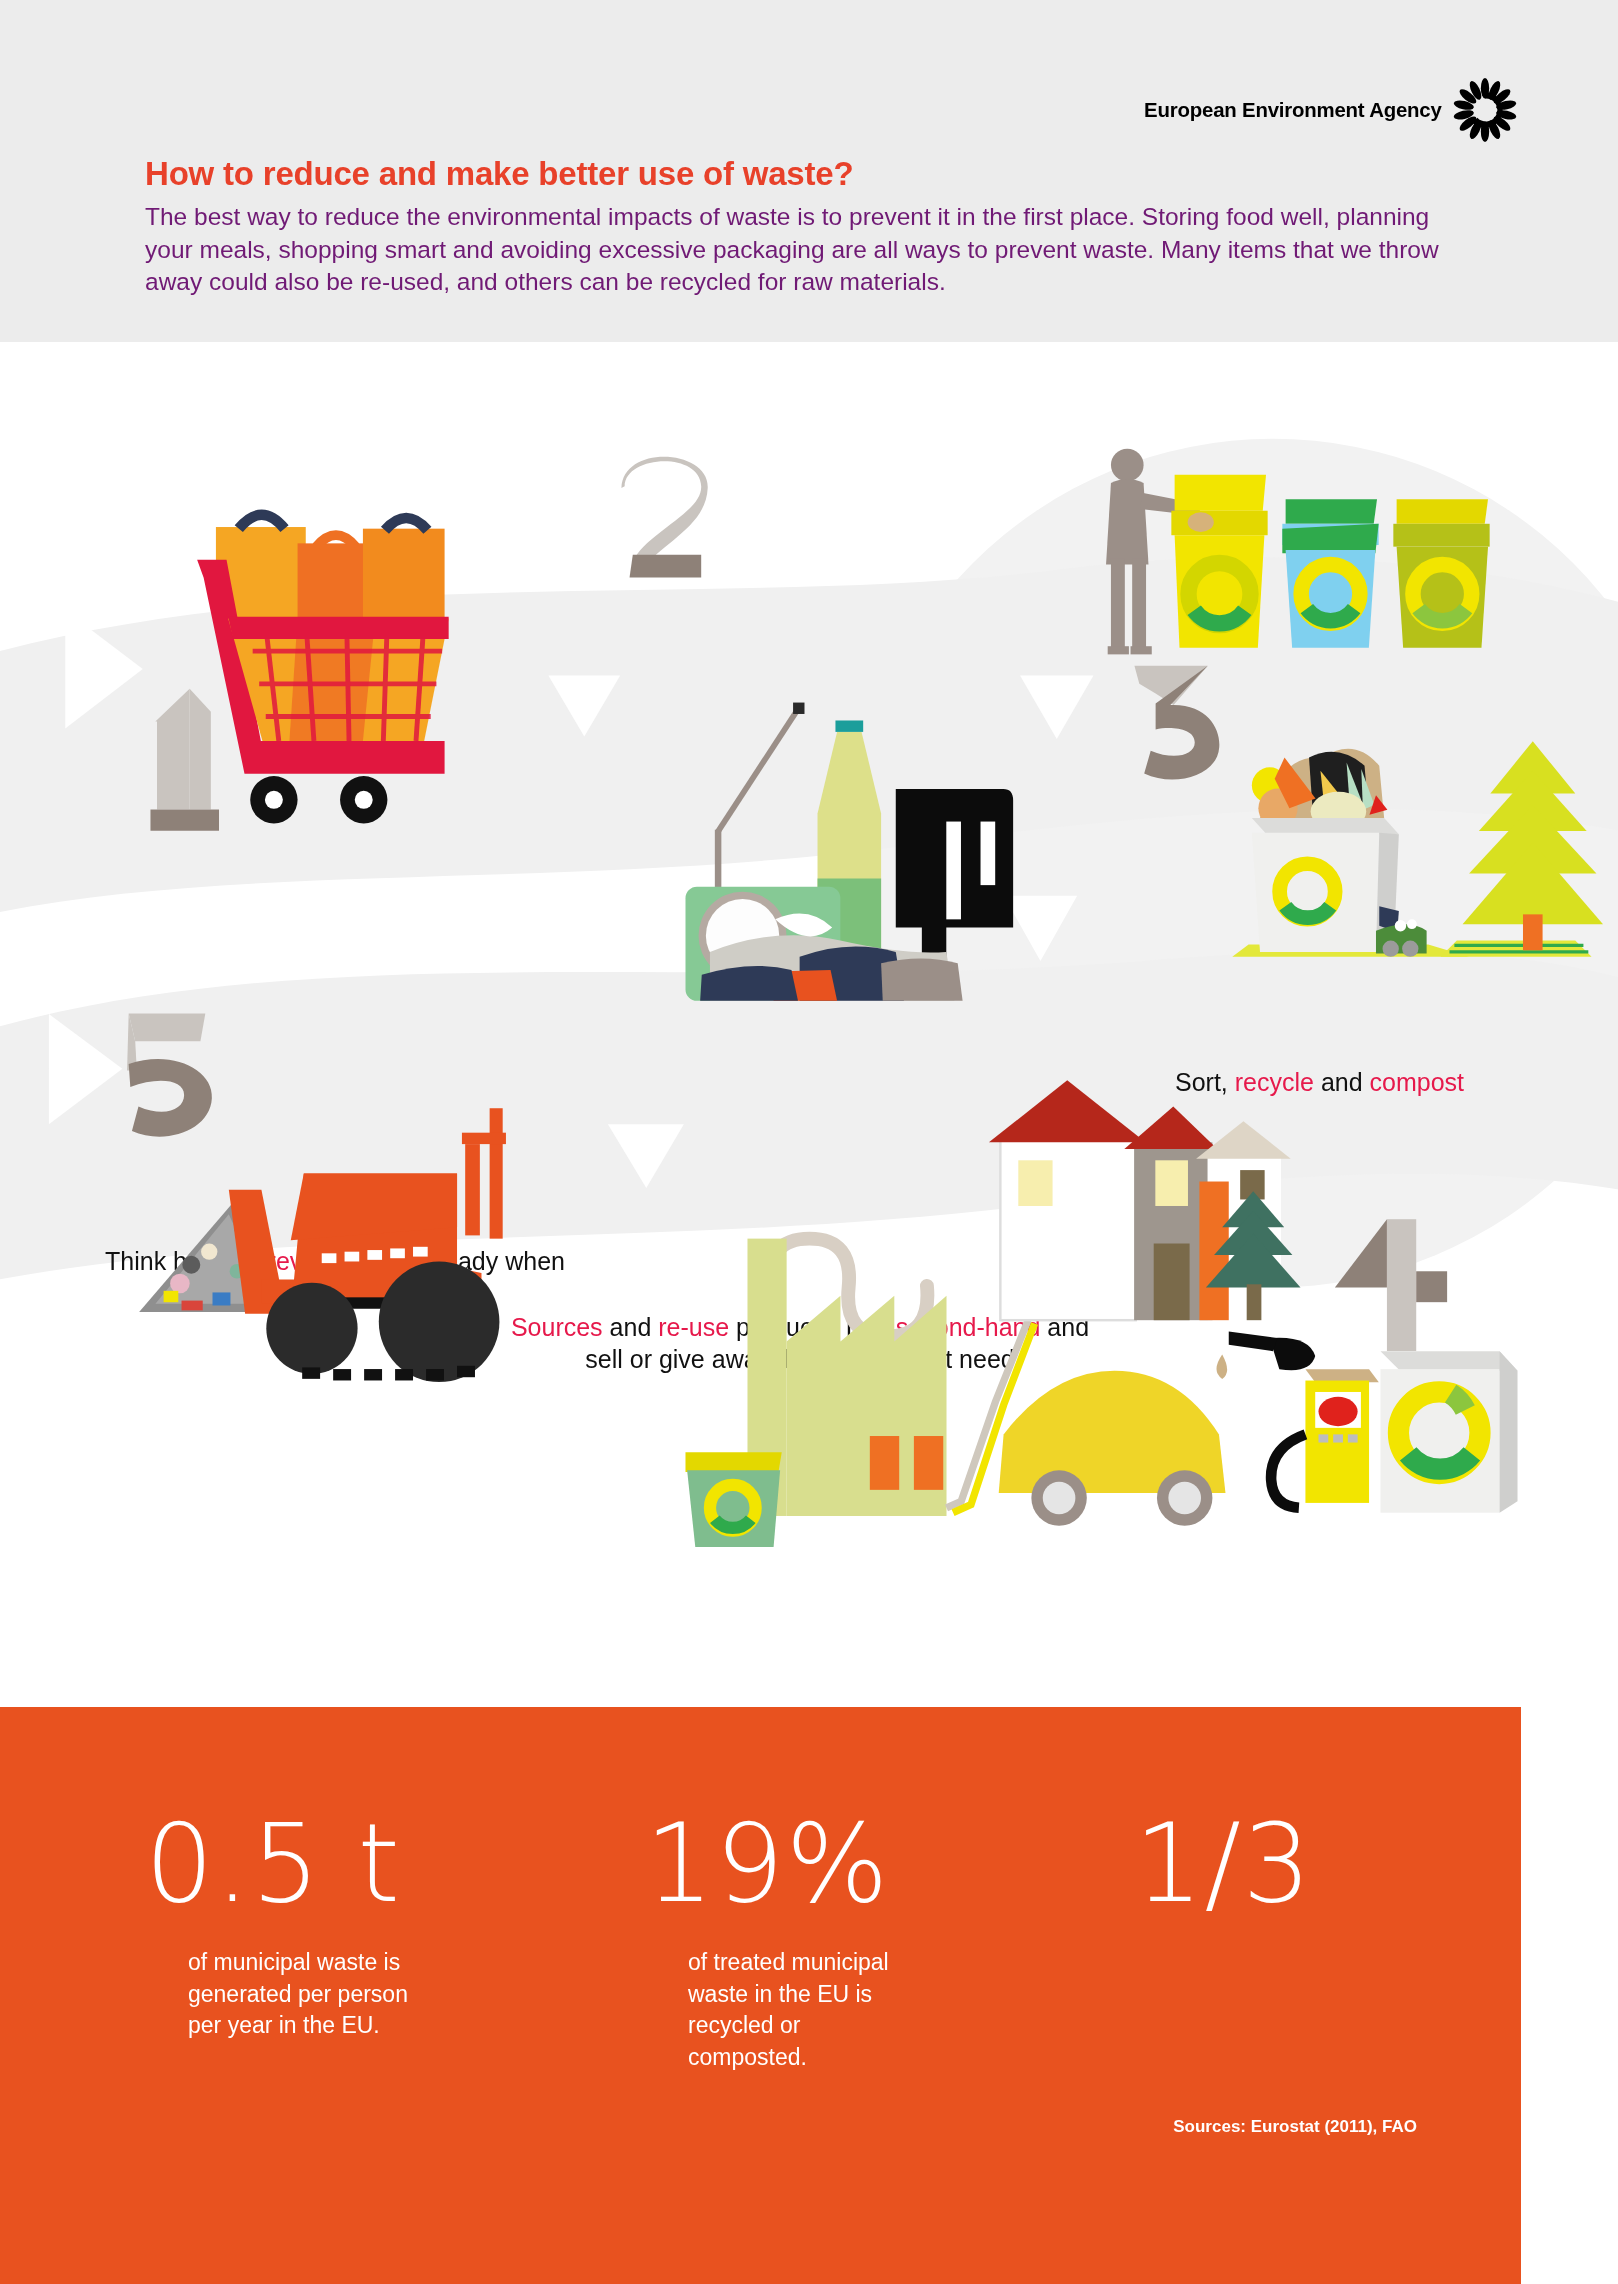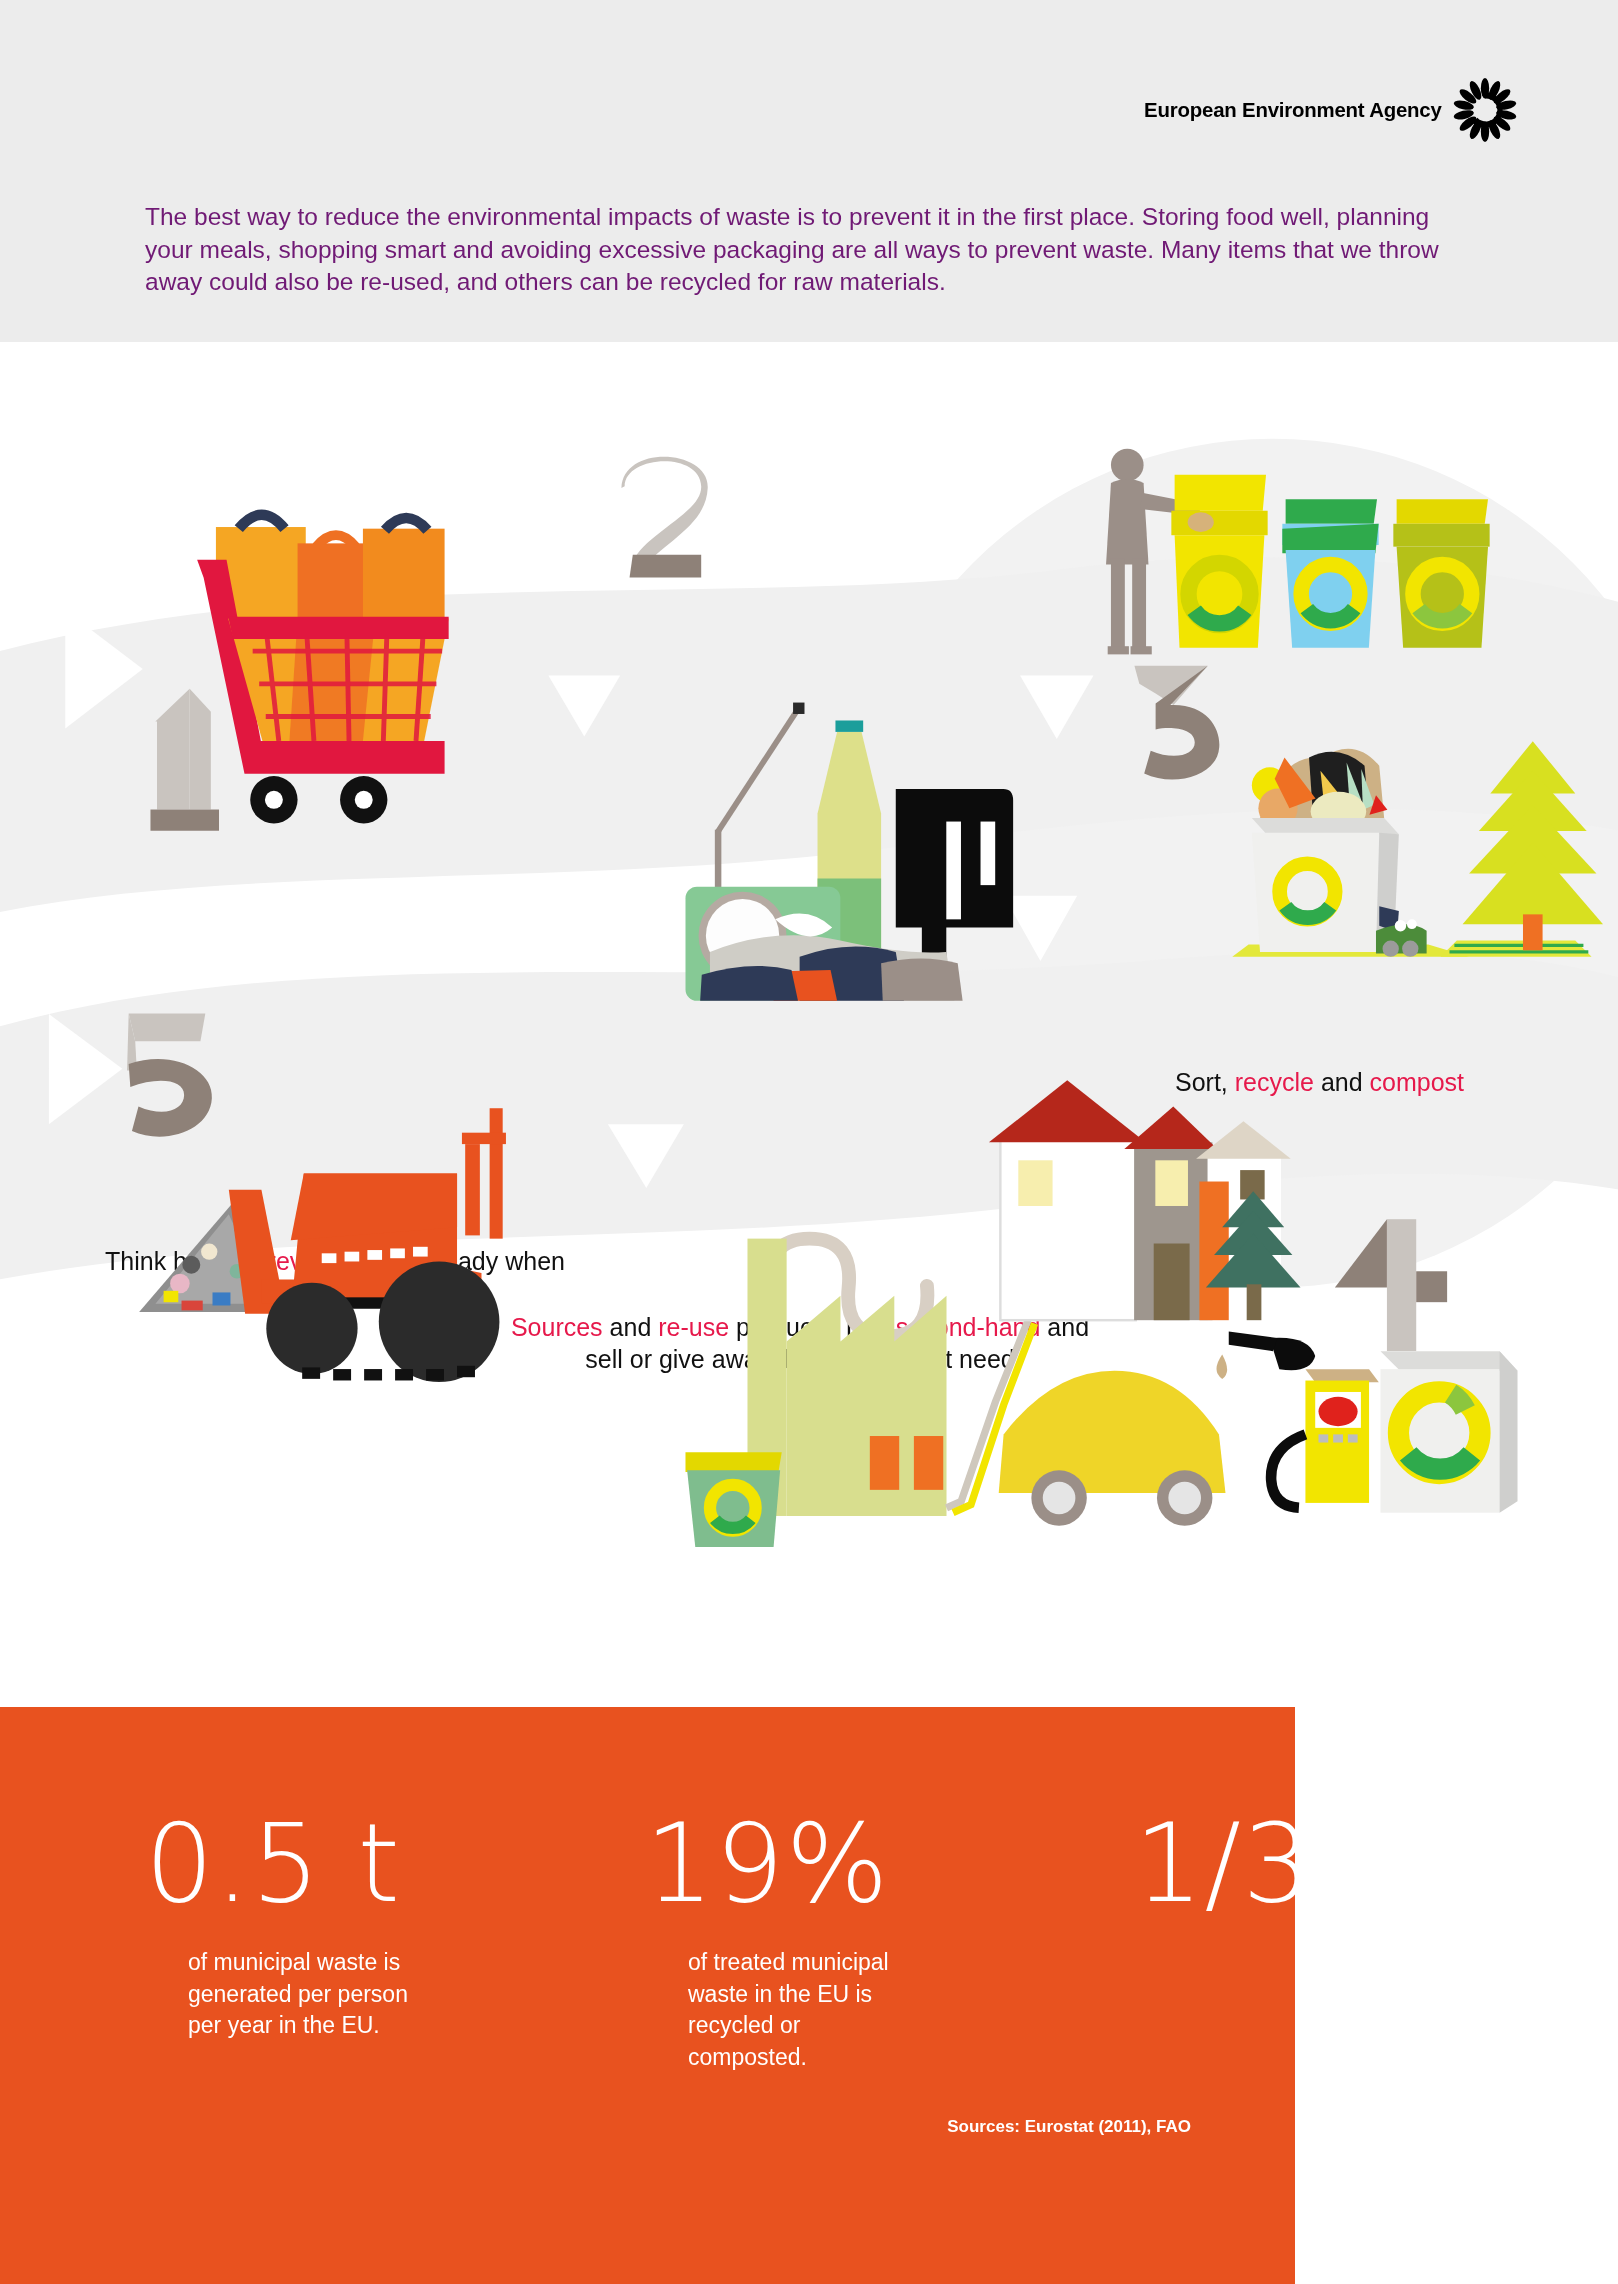--- a/index.html
+++ b/index.html
@@ -25,21 +25,21 @@
   .hl{color:#e6194b;}
 
   .num{position:absolute;font-size:0;}
 
   
   #cap1{left:90px;top:840px;width:490px;}
   #cap2{left:490px;top:906px;width:620px;}
   #cap3{left:1175px;top:661px;width:457px;text-align:left;}
 
   
-  #footer{position:absolute;left:0;top:1707px;width:1295px;height:577px;background:#e8521f;}
+  #footer{position:absolute;left:0;top:1707px;width:1521px;height:577px;background:#e8521f;}
   .stat{position:absolute;color:#fff;}
   .stat .big{font-size:108px;line-height:1;font-weight:300;letter-spacing:1.6px;
              font-family:"DejaVu Sans",sans-serif;}
   .stat .txt{font-size:23px;line-height:1.38;margin-top:29px;margin-left:43px;}
   #stat0{left:145px;top:103px;width:269px;}
   #stat1{left:645px;top:103px;width:269px;}
   #stat2{left:1085px;top:103px;width:277px;text-align:center;}
   #sources{position:absolute;right:104px;top:410px;font-size:17px;color:#ffffff;font-weight:bold;}
 </style>
 </head>
@@ -63,20 +63,21 @@
             <ellipse cx="50" cy="16" rx="6.5" ry="16" transform="rotate(231.42857142857144 50 50)"></ellipse>
             <ellipse cx="50" cy="16" rx="6.5" ry="16" transform="rotate(257.14285714285717 50 50)"></ellipse>
             <ellipse cx="50" cy="16" rx="6.5" ry="16" transform="rotate(282.8571428571429 50 50)"></ellipse>
             <ellipse cx="50" cy="16" rx="6.5" ry="16" transform="rotate(308.57142857142856 50 50)"></ellipse>
             <ellipse cx="50" cy="16" rx="6.5" ry="16" transform="rotate(334.2857142857143 50 50)"></ellipse>
           </g>
         <path d="M50 22 A28 28 0 1 1 30 70 L38 62 A18 18 0 1 0 50 32 Z"></path>
       </g>
     </svg>
   </div>
+  <div id="head-title">How to reduce and make better use of waste?</div>
   <div id="head-body">The best way to reduce the environmental impacts of waste is to prevent it in the first place. Storing food well, planning your meals, shopping smart and avoiding excessive packaging are all ways to prevent waste. Many items that we throw away could also be re-used, and others can be recycled for raw materials.</div>
 </div>
 
 <div id="mid">
 
   <svg id="bgsvg" width="1619" height="1301" viewBox="0 0 1984 1594">
     <circle cx="1560" cy="560" r="520" fill="#f2f2f2"></circle>
     <path d="M0 300 C420 190 900 250 1300 200 C1560 168 1800 190 1984 240 L1984 520 C1700 470 1400 500 1100 540 C700 592 300 560 0 620 Z" fill="#f0f0f0"></path>
     <path d="M0 760 C400 650 900 720 1400 680 C1700 655 1870 670 1984 700 L1984 960 C1800 930 1600 935 1300 975 C850 1035 380 1000 0 1070 Z" fill="#f0f0f0"></path>
     <polygon points="80,250 175,322 80,395" fill="#ffffff"></polygon>

